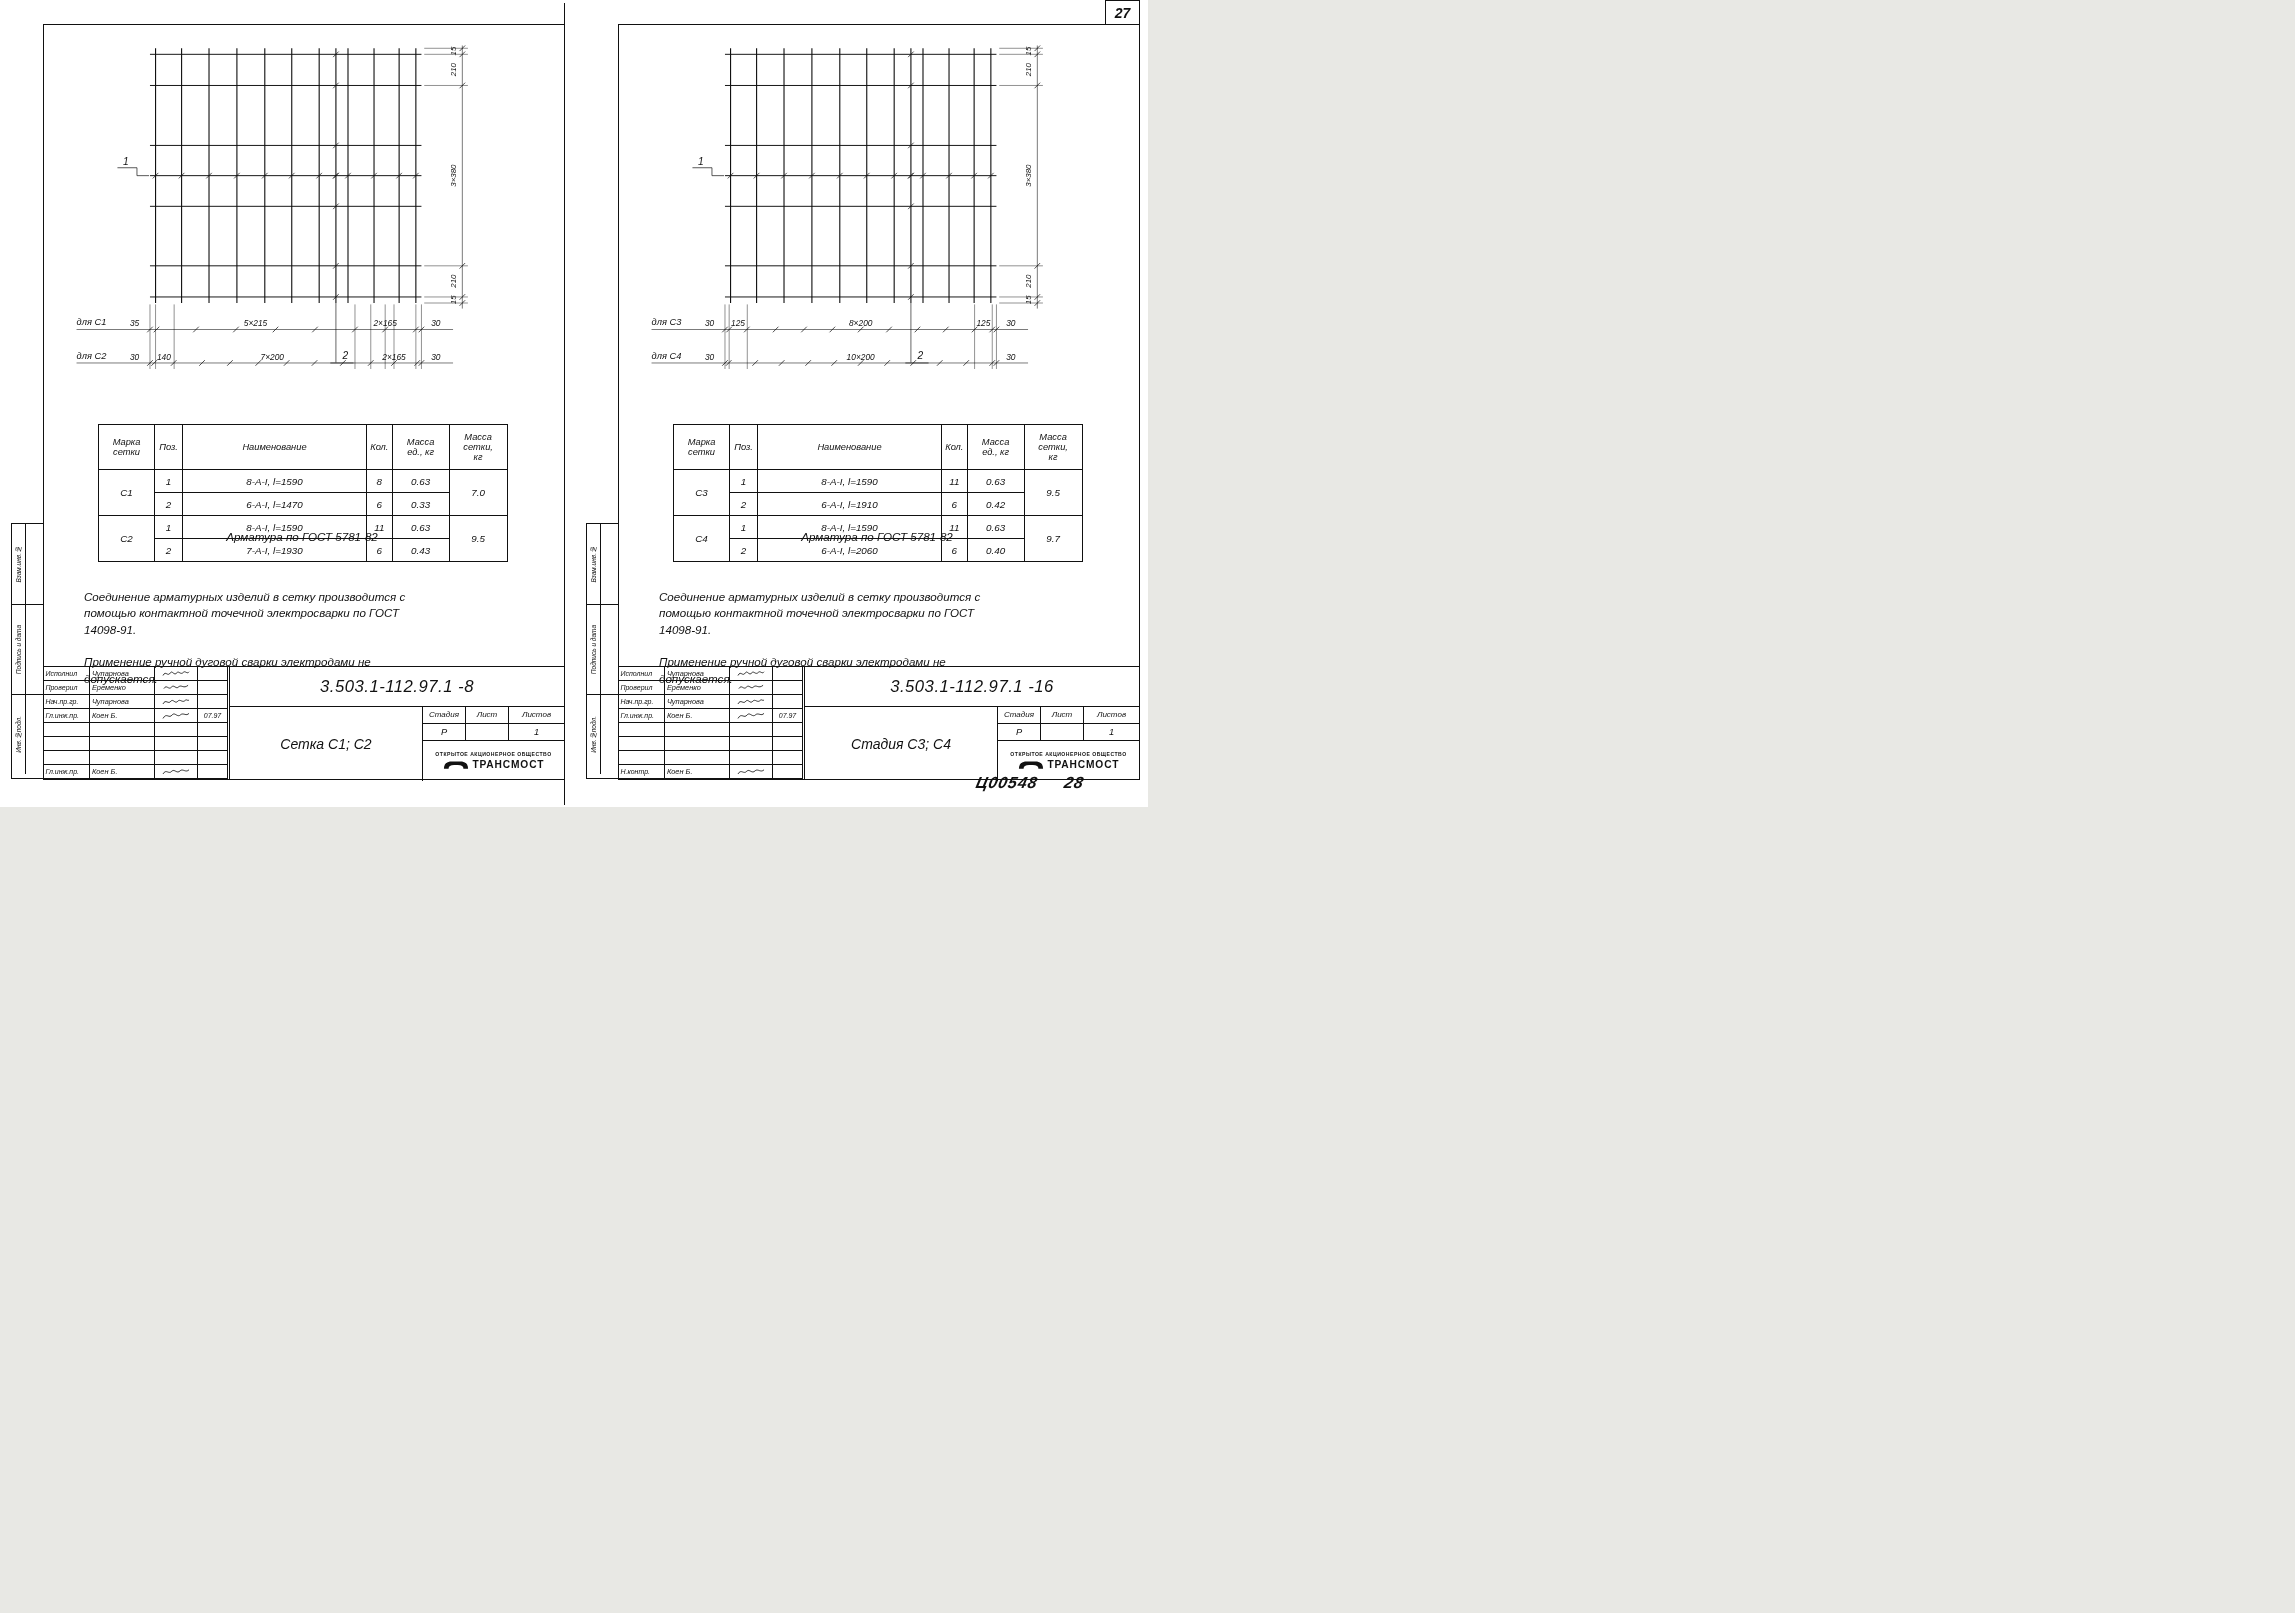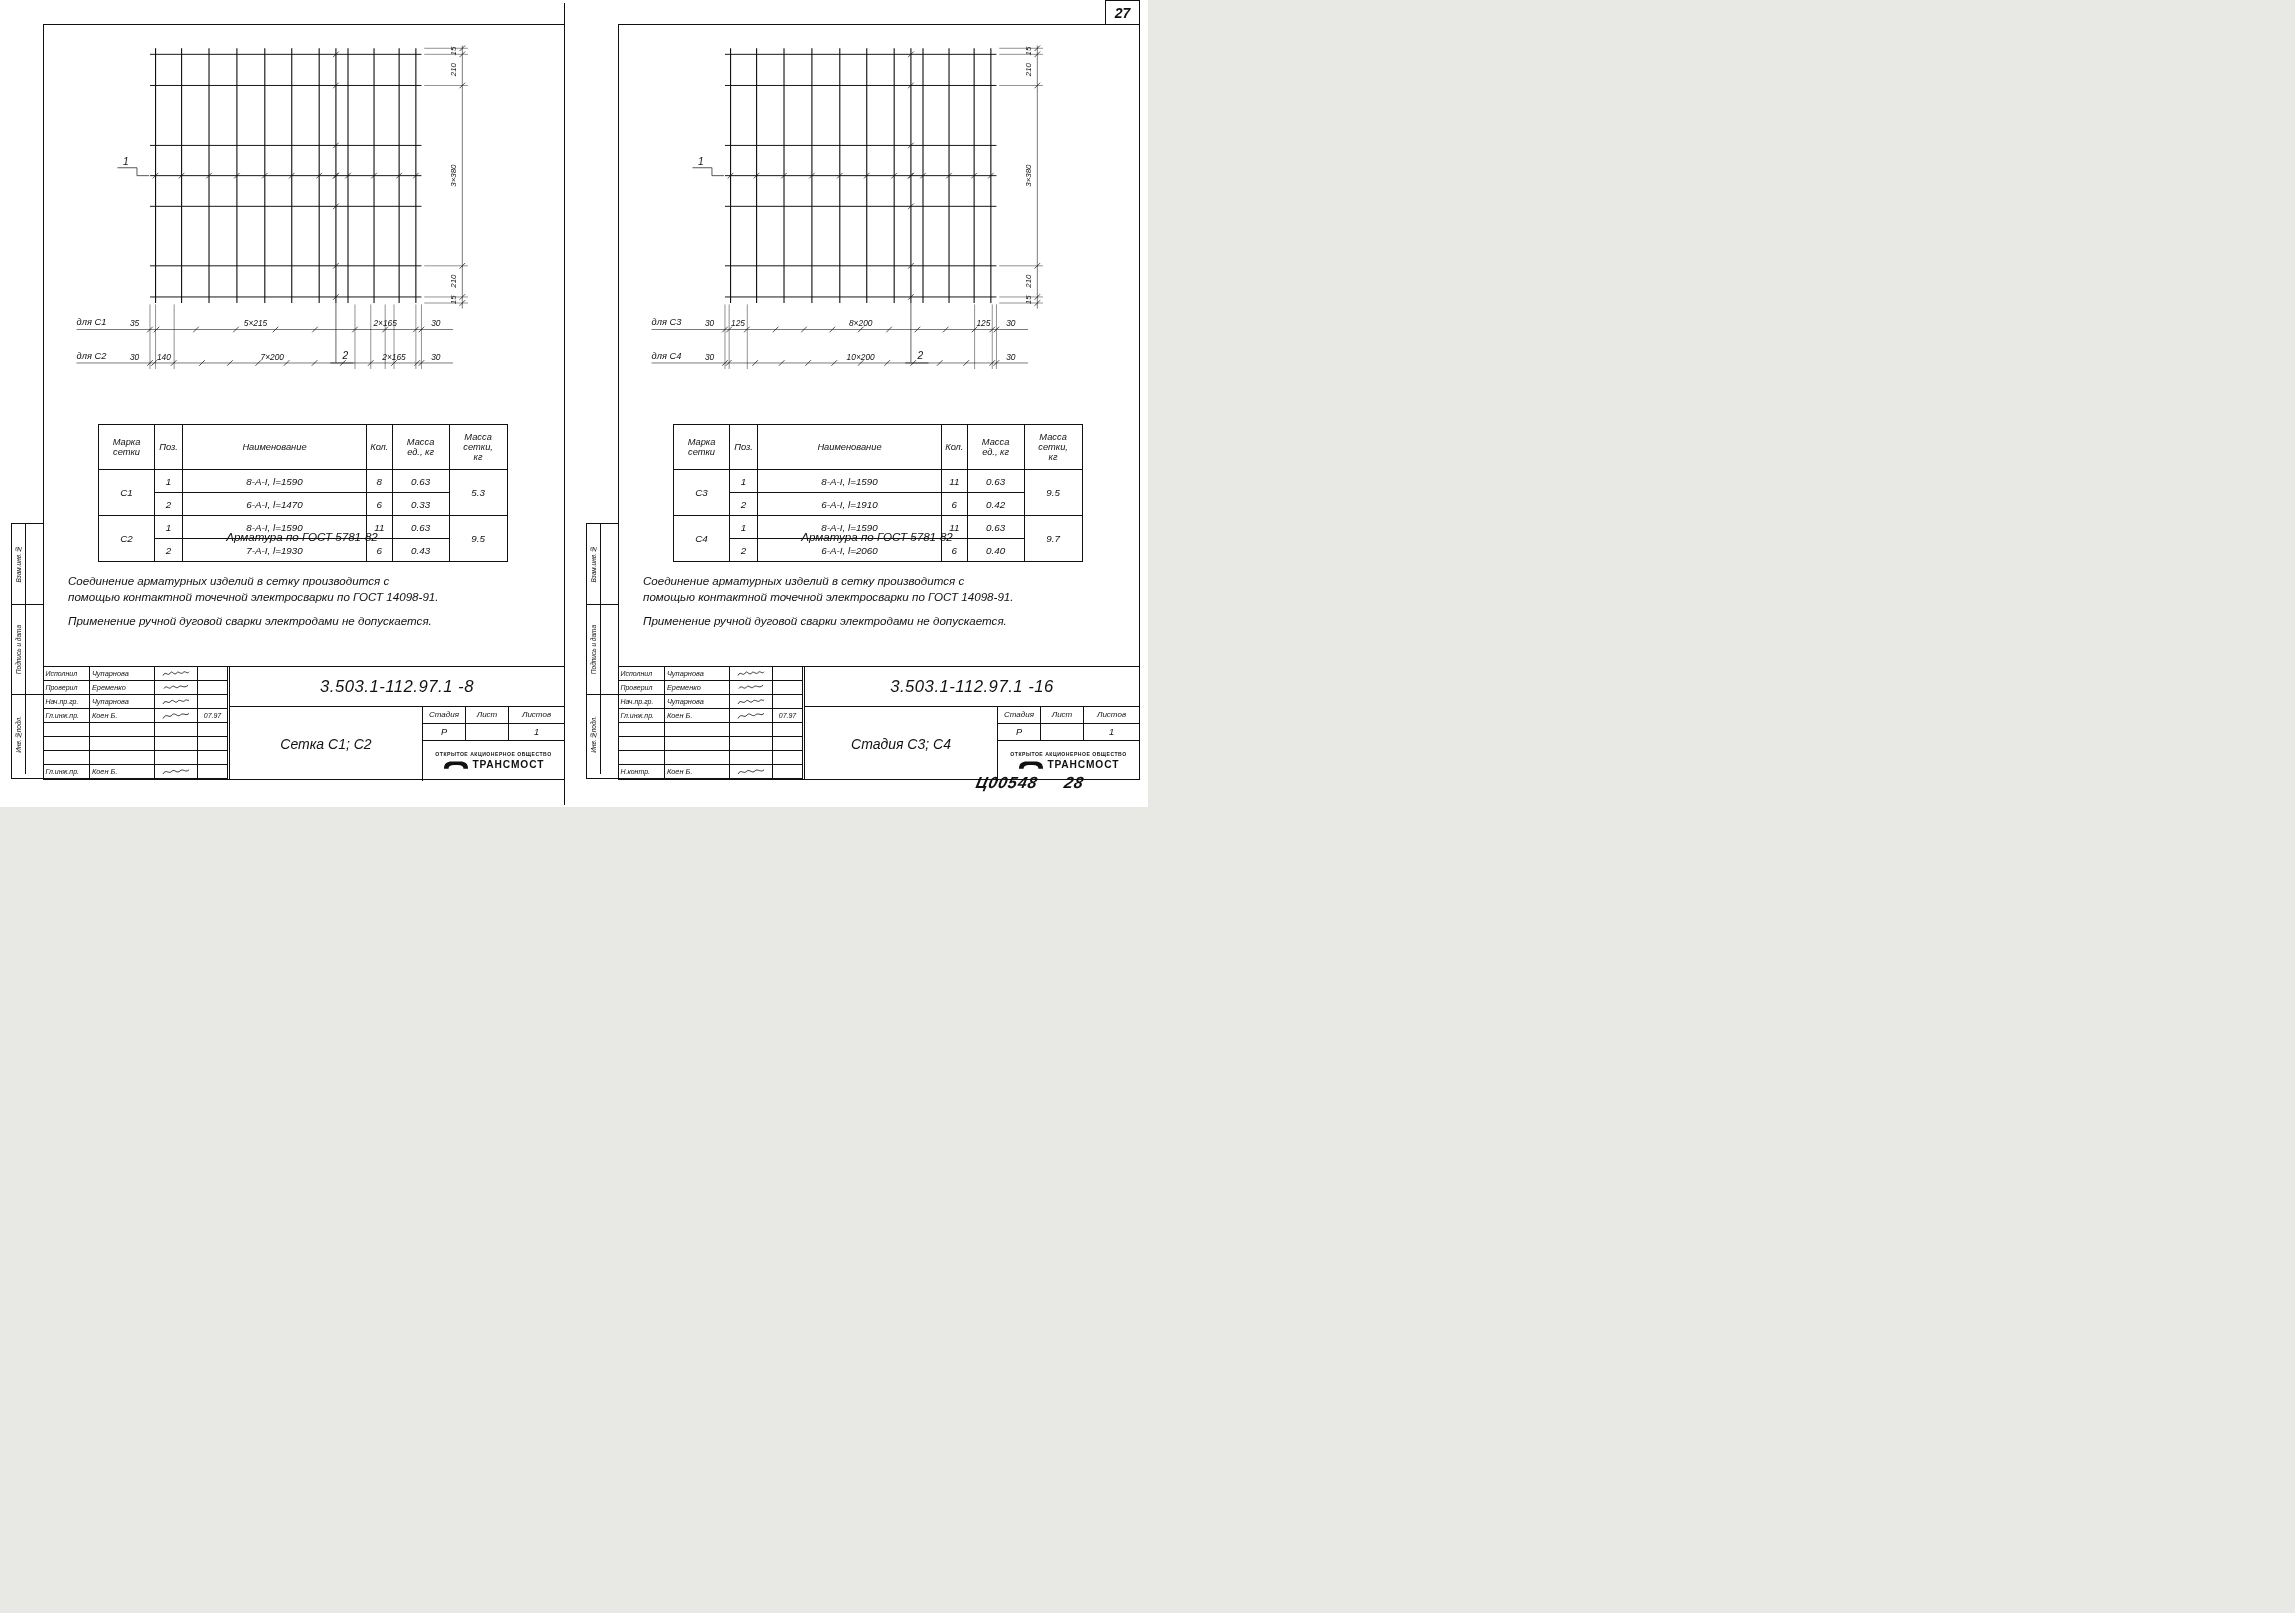--- a/index.html
+++ b/index.html
@@ -28,21 +28,21 @@
   .mat-table th{height:44px;font-size:9.3px;font-weight:normal;white-space:pre-line;line-height:1.1;}
   .mat-table td{height:22px;font-size:9.8px;}
   .mat-table{border:1.4px solid #111;}
   .mat-table tr.group-start td{border-top:1.4px solid #111;}
   .mat-table thead th{border-bottom:1.4px solid #111;}
 
   .footnote{position:absolute;left:54px;top:505px;width:408px;text-align:center;
             font-style:italic;font-size:11.6px;}
   .notes{position:absolute;left:24px;top:548px;width:372px;font-style:italic;font-size:11.6px;
          line-height:1.42;}
-  .notes p{margin:0;font-style:italic;}
+  .notes p{margin:16px;font-style:italic;}
   .notes p + p{margin-top:7.4px;}
 
   .stamp{position:absolute;left:0;right:0;bottom:0;height:113px;border-top:1.4px solid #111;
          box-sizing:border-box;}
   .sig-table{position:absolute;left:0;top:0;width:185px;height:100%;display:grid;
              grid-template-columns:46px 65px 43px 30px;grid-template-rows:repeat(8,1fr);
              box-sizing:border-box;}
   .sig-table>div{border-right:0.9px solid #111;border-bottom:0.9px solid #111;box-sizing:border-box;
                  font-style:italic;display:flex;align-items:center;overflow:hidden;}
   .sig-table .role{font-size:7px;padding-left:1.4px;}
@@ -233,21 +233,21 @@
 кг</th>
       </tr>
     </thead>
     <tbody>
       <tr>
         <td rowspan="2">С1</td>
         <td>1</td>
         <td>8-А-I, l=1590</td>
         <td>8</td>
         <td>0.63</td>
-        <td rowspan="2">5.3</td>
+        <td rowspan="2">7.0</td>
       </tr>
       <tr>
         <td>2</td>
         <td>6-А-I, l=1470</td>
         <td>6</td>
         <td>0.33</td>
       </tr>
       <tr class="group-start">
         <td rowspan="2">С2</td>
         <td>1</td>

